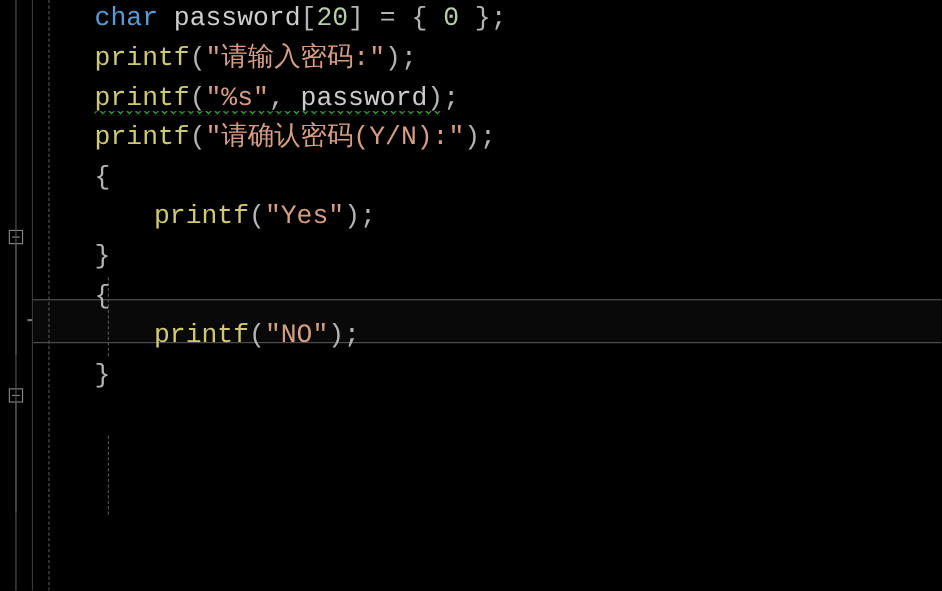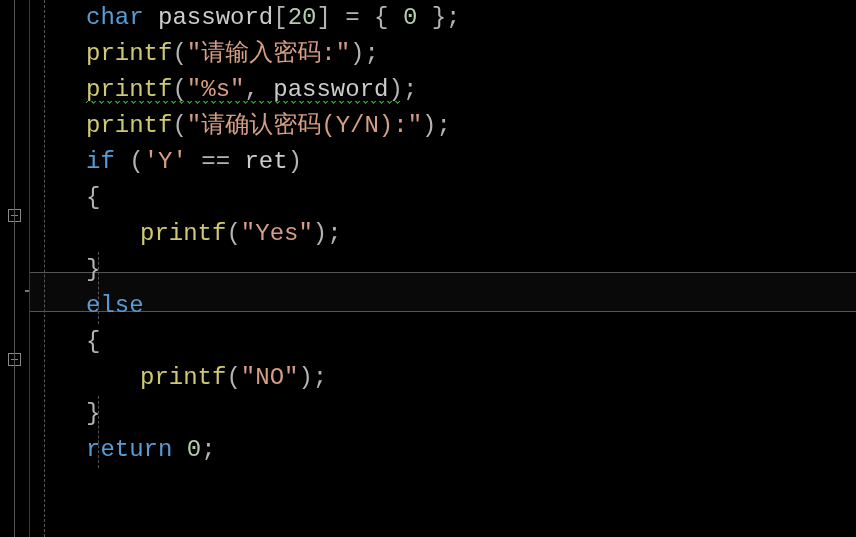--- a/index.html
+++ b/index.html
@@ -161,32 +161,29 @@
 
     <div class="line indent1"><span class="kw">char</span><span class="plain"> </span><span class="ident">password</span><span class="op">[</span><span class="num">20</span><span class="op">] = { </span><span class="num">0</span><span class="op"> };</span></div>
 
     <div class="line indent1"><span class="func">printf</span><span class="op">(</span><span class="str">"请输入密码:"</span><span class="op">);</span></div>
 
     <div class="line indent1"><span class="squiggle"><span class="func">printf</span><span class="op">(</span><span class="str">"%s"</span><span class="op">, </span><span class="ident">password</span><span class="op">)</span></span><span class="op">;</span></div>
 
     <div class="line indent1"><span class="func">printf</span><span class="op">(</span><span class="str">"请确认密码(Y/N):"</span><span class="op">);</span></div>
 
 
-    <div class="line indent1"><span class="kw">if</span><span class="op"> (</span><span class="charlit">'Y'</span><span class="op"> </span><span class="op">==</span><span class="op"> </span><span class="ident">ret</span><span class="op">)</span></div>
 
     <div class="line indent1"><span class="op">{</span></div>
 
     <div class="line indent2"><span class="func">printf</span><span class="op">(</span><span class="str">"Yes"</span><span class="op">);</span></div>
 
     <div class="line indent1"><span class="op">}</span></div>
 
-    <div class="line indent1"><span class="kw">else</span></div>
 
     <div class="line indent1"><span class="op">{</span></div>
 
     <div class="line indent2"><span class="func">printf</span><span class="op">(</span><span class="str">"NO"</span><span class="op">);</span></div>
 
     <div class="line indent1"><span class="op">}</span></div>
 
-    <div class="line indent1"><span class="kw">return</span><span class="plain"> </span><span class="num">0</span><span class="op">;</span></div>
 
   </div>
 </div>
 
 </body></html>

